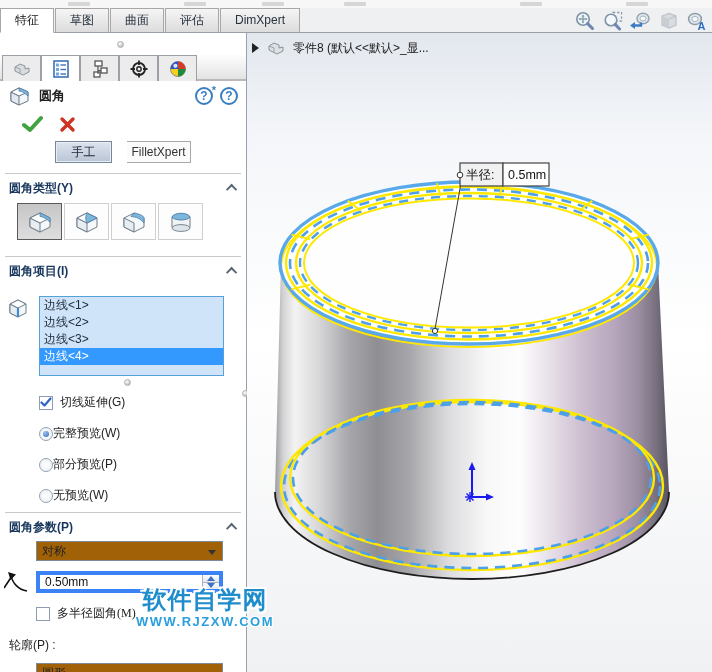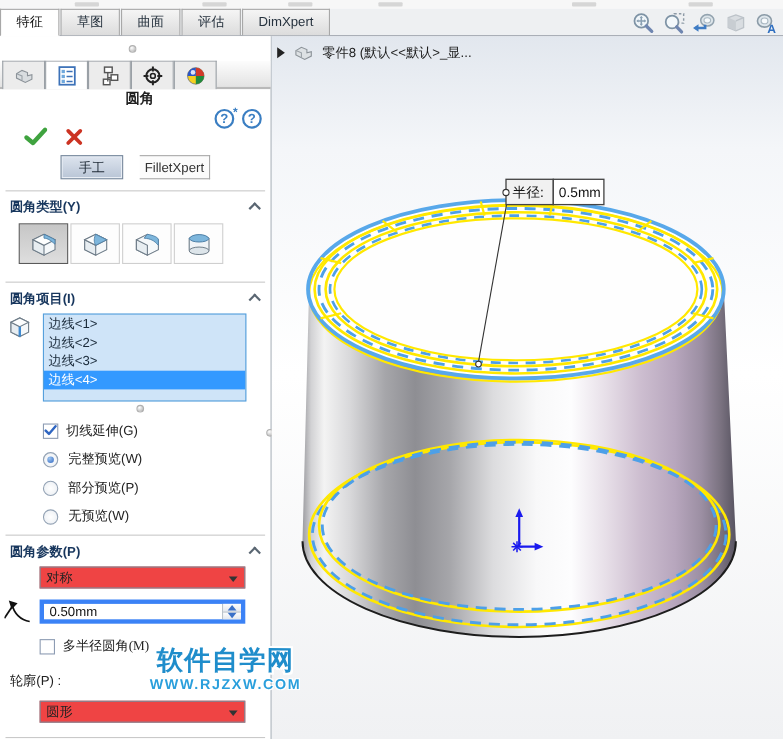--- a/index.html
+++ b/index.html
@@ -24,21 +24,21 @@
   .viewport { flex:1; position:relative; background:linear-gradient(180deg,#e2e7ee 0%,#f4f6f9 16%,#ffffff 48%,#f0f1f3 100%); overflow:hidden; }
 
   
   .panel-gap { position:relative; height:22px; background:#fff; }
   .dot { position:absolute; width:7px; height:7px; border-radius:50%; background:radial-gradient(circle at 35% 30%,#fff,#c4c4c4 70%,#9a9a9a); border:1px solid #b0b0b0; }
   
   .pm-tabs { height:26px; display:flex; padding-left:2px; background:linear-gradient(#fdfdfd,#e3e3e3); border-bottom:2px solid #b9b9b9; }
   .pm-tab { width:39px; height:26px; border:1px solid #9aa0a6; border-bottom:none; display:flex; align-items:center; justify-content:center; background:#ececec; }
   .pm-tab.active { background:#fff; }
 
-  .pm-title { height:30px; display:flex; align-items:center; padding:0 8px;flex-direction:column; }
+  .pm-title { height:30px; display:flex; align-items:center; padding:0 8px; }
   .pm-title .label { font-size:13px; font-weight:bold; margin-left:8px; }
   .help-icons { margin-left:auto; display:flex; gap:7px; }
   .help-circle { width:18px; height:18px; border:2px solid #3a7ec2; border-radius:50%; color:#3a7ec2; font-weight:bold; font-size:12px; text-align:center; line-height:14px; position:relative; background:#fff; }
   .help-circle sup { position:absolute; top:-6px; right:-5px; color:#3a7ec2; font-size:11px; }
 
   .confirm-row { height:26px; display:flex; align-items:center; gap:16px; padding-left:22px; }
 
   .mode-row { height:26px; display:flex; justify-content:center; align-items:center; margin-top:2px;gap:15px; }
   .btn-manual { width:57px; height:22px; background:linear-gradient(#dde4ee,#b9c5d6); border:1px solid #76879c; box-shadow:inset 0 0 0 1px #e9eef5; text-align:center; line-height:20px; color:#1c2733; }
   .btn-xpert { width:64px; height:22px; background:#fbfbfb; border:1px solid #a9a9a9; border-left:none; text-align:center; line-height:20px; color:#333; }
@@ -46,34 +46,34 @@
   .divider { height:1px; background:#c9c9c9; margin:8px 5px 0 5px; }
   .sec-head { height:20px; display:flex; align-items:center; padding:0 9px; margin-top:4px; }
   .sec-head .t { font-weight:bold; color:#17365d; }
   .chev { margin-left:auto; width:8px; height:8px; border-left:2px solid #5a6672; border-top:2px solid #5a6672; }
   .chev.up { transform:rotate(45deg) translateY(2px); }
 
   .type-row { display:flex; gap:2px; padding:5px 0 8px 17px; }
   .type-btn { width:45px; height:37px; border:1px solid #cfcfcf; background:#fdfdfd; display:flex; align-items:center; justify-content:center; }
   .type-btn.selected { background:linear-gradient(#c6c6c6,#dedede); border:1px solid #5a5a5a; }
 
-  .items-body { position:relative; height:86px; margin-top:3px;text-decoration:underline; }
+  .items-body { position:relative; height:86px; margin-top:14px;text-decoration:underline; }
   .edge-ico { position:absolute; left:5px; top:2px; }
   .edge-list { position:absolute; left:39px; top:1px; width:185px; height:80px; background:#cfe4f8; border:1px solid #56a0dc; overflow:hidden; }
   .edge-item { height:17px; line-height:17px; padding-left:4px; color:#1a2a3a; }
   .edge-item.selected { background:#3399ff; color:#fff; }
   .list-dot { left:124px; top:84px; }
 
   .check-row { display:flex; align-items:center; gap:7px; padding-left:39px; margin-top:13px; }
   .checkbox { width:14px; height:14px; background:#fff; border:1px solid #8d9cb3; display:flex; align-items:center; justify-content:center; }
-  .radio-row { display:flex; align-items:center; gap:9px; padding-left:39px; margin-top:9px; }
+  .radio-row { display:flex; align-items:center; gap:0; padding-left:39px; margin-top:14px; }
   .radio { width:14px; height:14px; border-radius:50%; border:1px solid #93a2b4; background:radial-gradient(#fff,#e9edf2); position:relative; }
   .radio.on::after { content:""; position:absolute; left:3px; top:3px; width:6px; height:6px; border-radius:50%; background:radial-gradient(circle at 35% 30%,#9cc4ee,#2f66c2); }
 
-  .dd { height:20px; border:1px solid #7c8a99; background:#ef4444; display:flex; align-items:center; padding-left:5px; position:relative; }
+  .dd { height:20px; border:1px solid #7c8a99; background:#a16207; display:flex; align-items:center; padding-left:5px; position:relative; }
   .dd .arrow { position:absolute; right:6px; top:8px; width:0; height:0; border-left:4px solid transparent; border-right:4px solid transparent; border-top:5px solid #333; }
   .dd-sym { width:187px; margin:4px 0 0 36px; }
   .radius-row { position:relative; height:24px; margin-top:9px; }
   .radius-ico { position:absolute; left:4px; top:0; }
   .spin-field { position:absolute; left:36px; top:1px; width:187px; height:22px; border:4px solid #3b82f6; background:#fff; display:flex; }
   .spin-field input { flex:1; border:none; outline:none; font:12px "Liberation Sans",sans-serif; padding-left:5px; color:#111; background:transparent; }
   .spinner { width:17px; border-left:1px solid #aab4be; display:flex; flex-direction:column; }
   .spin-btn { flex:1; display:flex; align-items:center; justify-content:center; background:linear-gradient(#fdfdfd,#e4e8ee); }
   .spin-btn.up { border-bottom:1px solid #aab4be; }
   .tri-up { width:0; height:0; border-left:4px solid transparent; border-right:4px solid transparent; border-bottom:5px solid #3a70c8; }

